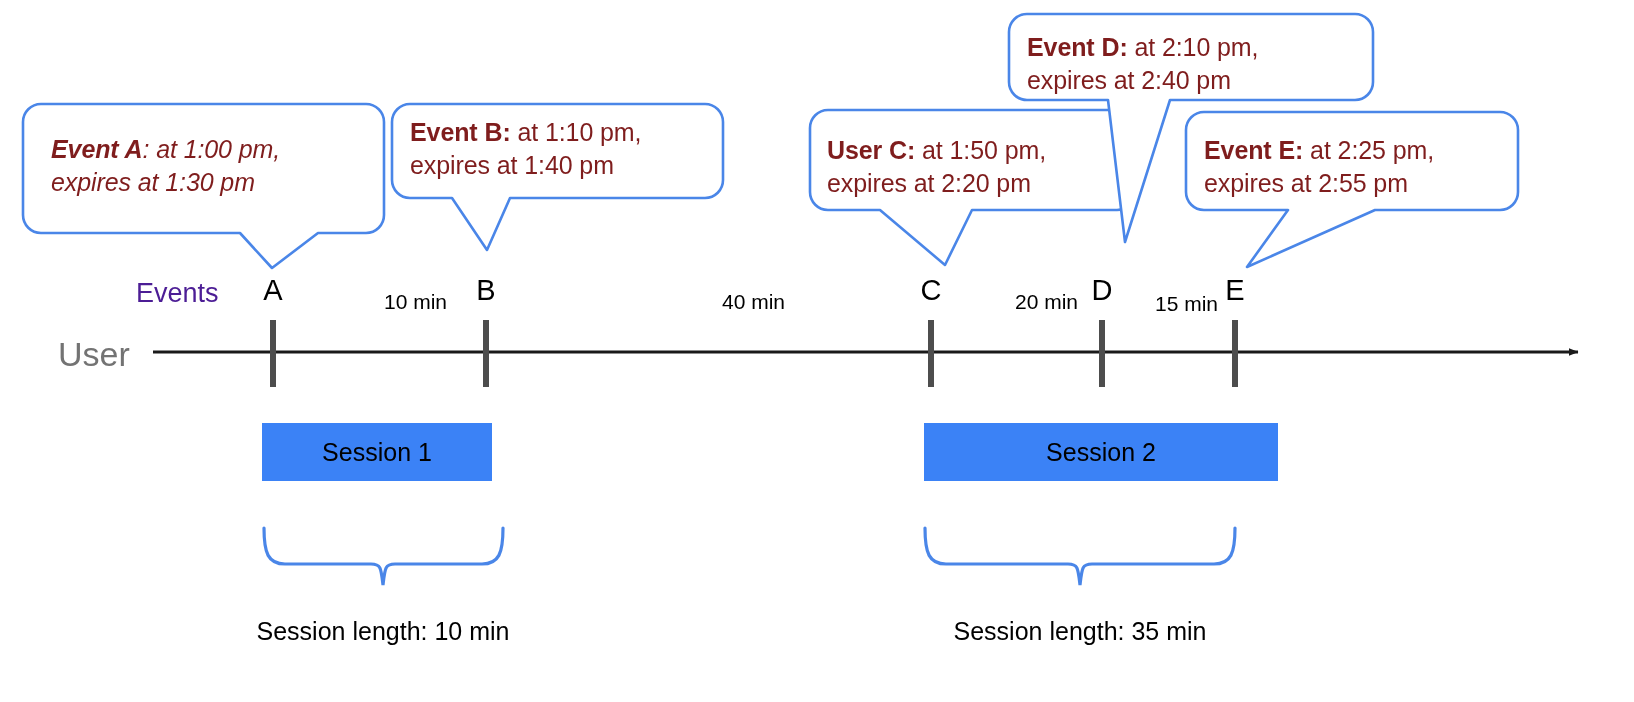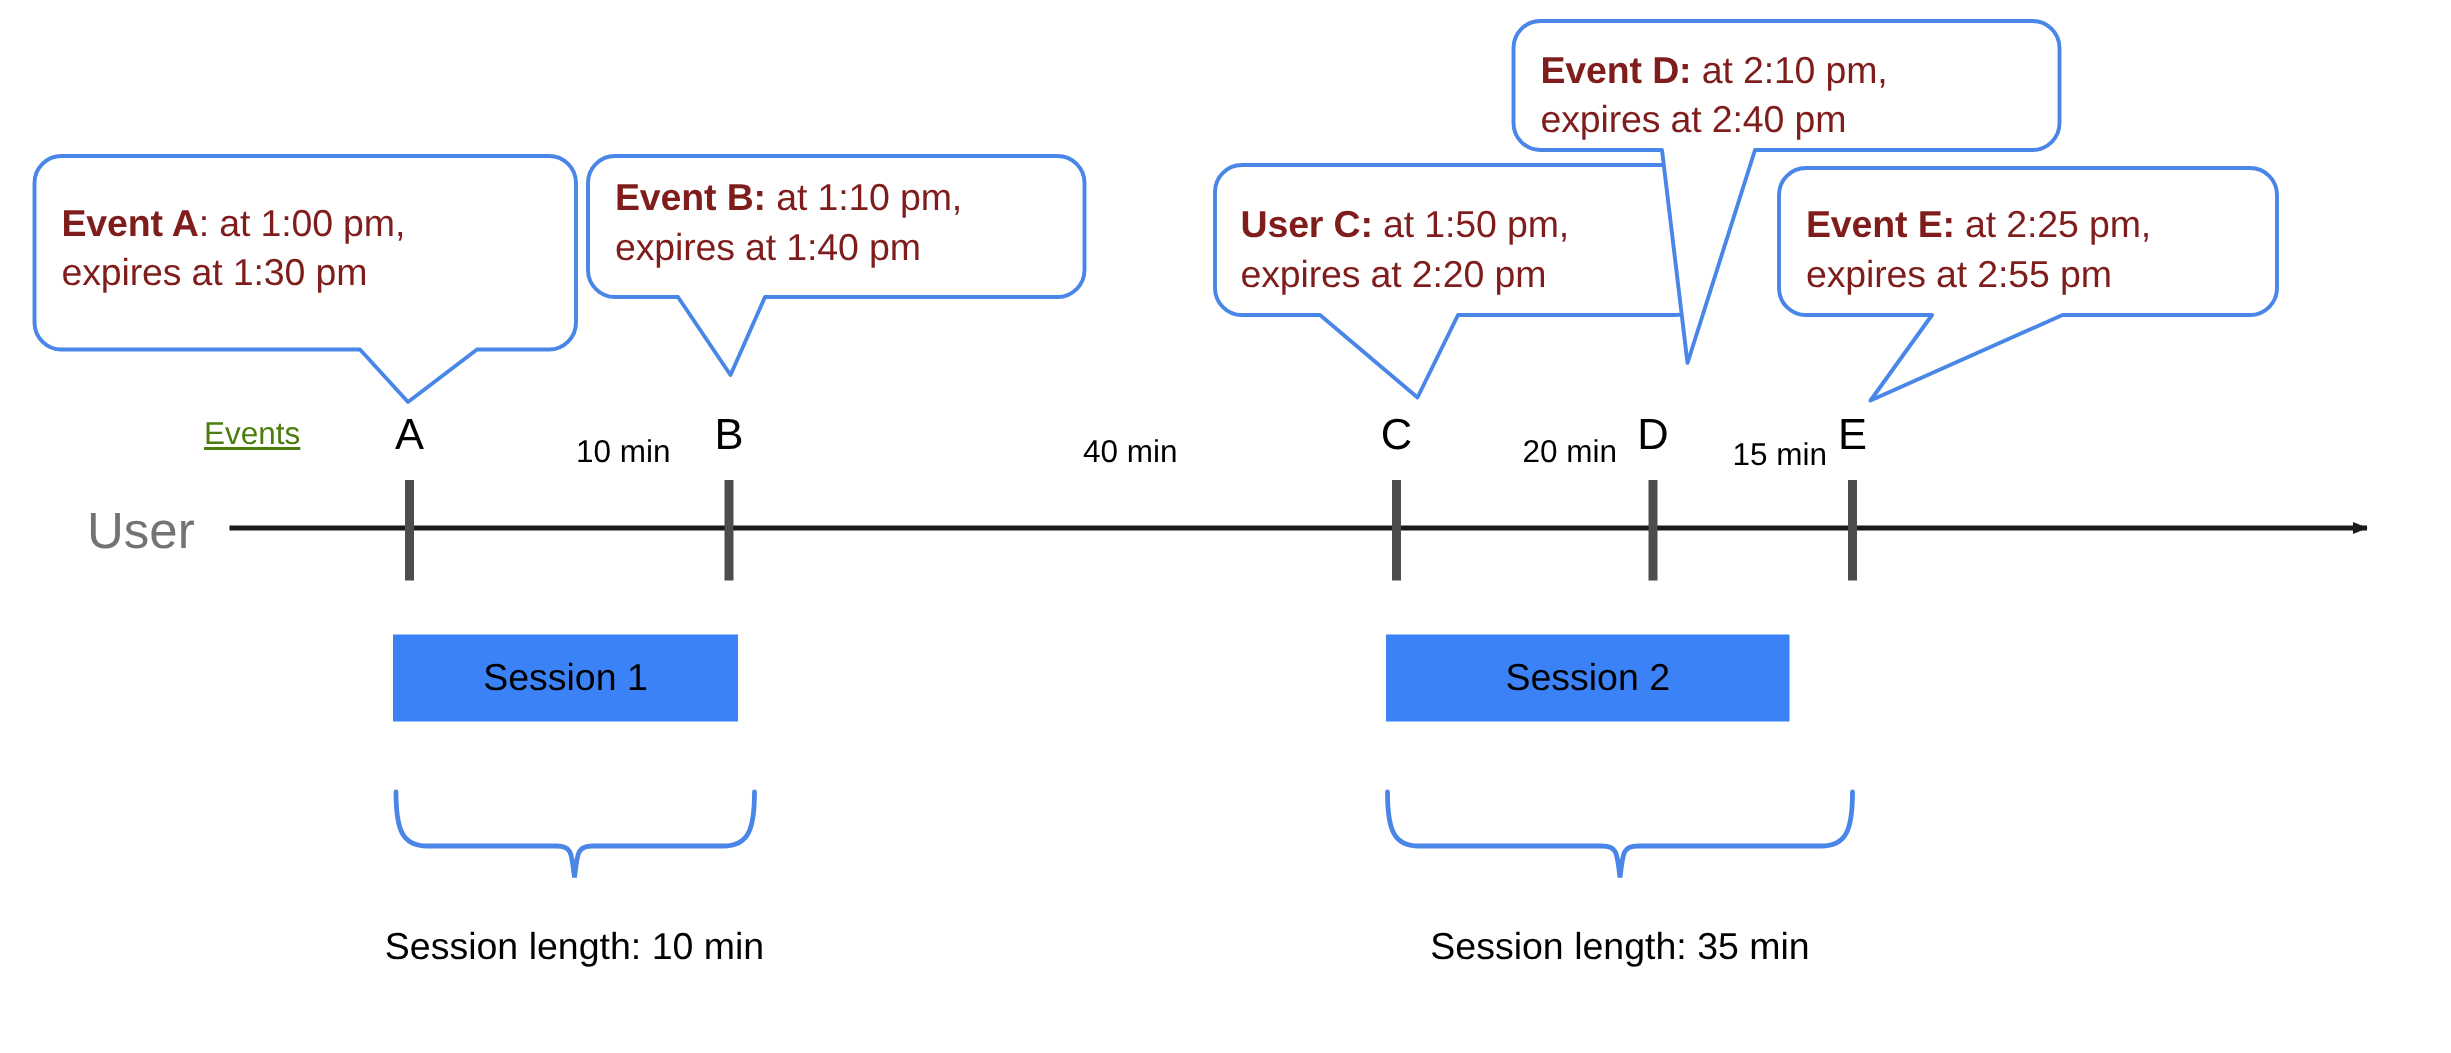--- a/index.html
+++ b/index.html
@@ -32,24 +32,23 @@
     line-height: 33px;
     color: #7f1d1d;
     white-space: pre-line;
     letter-spacing: -0.1px;
   }
   .callout-text b {
     font-weight: bold;
   }
   .axis-text {
     position: absolute;
-    font-size: 21px;
-    color: #4d7c0f;
+    font-size: 27px;
+    color: #4c1d95;
     white-space: nowrap;
-    text-decoration: underline;
   }
   .marker-label {
     position: absolute;
     font-size: 29px;
     color: #000000;
     text-align: center;
     white-space: nowrap;
   }
   .interval-label {
     position: absolute;
@@ -109,21 +108,21 @@
     <line x1="486" y1="320" x2="486" y2="387" stroke="#4d4d4d" stroke-width="6"></line>
     <line x1="931" y1="320" x2="931" y2="387" stroke="#4d4d4d" stroke-width="6"></line>
     <line x1="1102" y1="320" x2="1102" y2="387" stroke="#4d4d4d" stroke-width="6"></line>
     <line x1="1235" y1="320" x2="1235" y2="387" stroke="#4d4d4d" stroke-width="6"></line>
 
     <path d="M 264,528 C 264,553 268,564 285,564 L 371,564 C 381,564 381,568 383,585 C 385,568 385,564 395,564 L 482,564 C 499,564 503,553 503,528" fill="none" stroke="#4a86e8" stroke-width="3.2" stroke-linecap="round"></path>
 
     <path d="M 925,528 C 925,553 929,564 946,564 L 1068,564 C 1078,564 1078,568 1080,585 C 1082,568 1082,564 1092,564 L 1214,564 C 1231,564 1235,553 1235,528" fill="none" stroke="#4a86e8" stroke-width="3.2" stroke-linecap="round"></path>
   </svg>
 
-  <div class="callout-text" style="left:41px; top:133px; width:340px;"><b>Event A</b><span>: at 1:00 pm,
+  <div class="callout-text" style="left:51px; top:133px; width:340px;font-style:italic;"><b>Event A</b><span>: at 1:00 pm,
 expires at 1:30 pm</span></div>
 
   <div class="callout-text" style="left:410px; top:116px; width:315px;"><b>Event B:</b><span> at 1:10 pm,
 expires at 1:40 pm</span></div>
 
   <div class="callout-text" style="left:827px; top:134px; width:310px;"><b>User C:</b><span> at 1:50 pm,
 expires at 2:20 pm</span></div>
 
   <div class="callout-text" style="left:1027px; top:31px; width:340px;"><b>Event D:</b><span> at 2:10 pm,
 expires at 2:40 pm</span></div>
@@ -141,20 +140,20 @@
   <div class="marker-label" style="left:1215px; top:274px; width:40px;">E</div>
 
   <div class="interval-label" style="left:327px; top:290px; width:120px;">10 min</div>
   <div class="interval-label" style="left:665px; top:290px; width:120px;">40 min</div>
   <div class="interval-label" style="left:958px; top:290px; width:120px;">20 min</div>
   <div class="interval-label" style="left:1118px; top:292px; width:100px;">15 min</div>
 
   <div class="session-box" style="left:262px; top:423px; width:230px; height:58px;">
     <span>Session 1</span>
   </div>
-  <div class="session-box" style="left:924px; top:423px; width:269px; height:58px;">
+  <div class="session-box" style="left:924px; top:423px; width:354px; height:58px;">
     <span>Session 2</span>
   </div>
 
   <div class="session-length-label" style="left:203px; top:617px; width:360px;">Session length: 10 min</div>
   <div class="session-length-label" style="left:900px; top:617px; width:360px;">Session length: 35 min</div>
 
 </div>
 
 </body></html>

